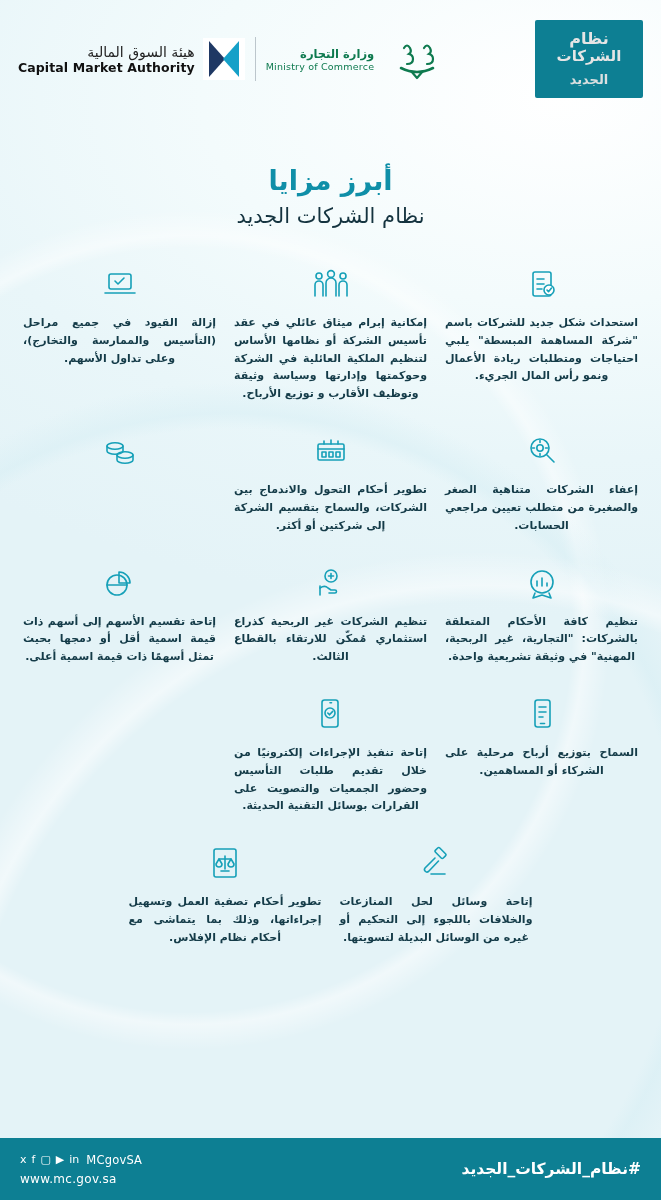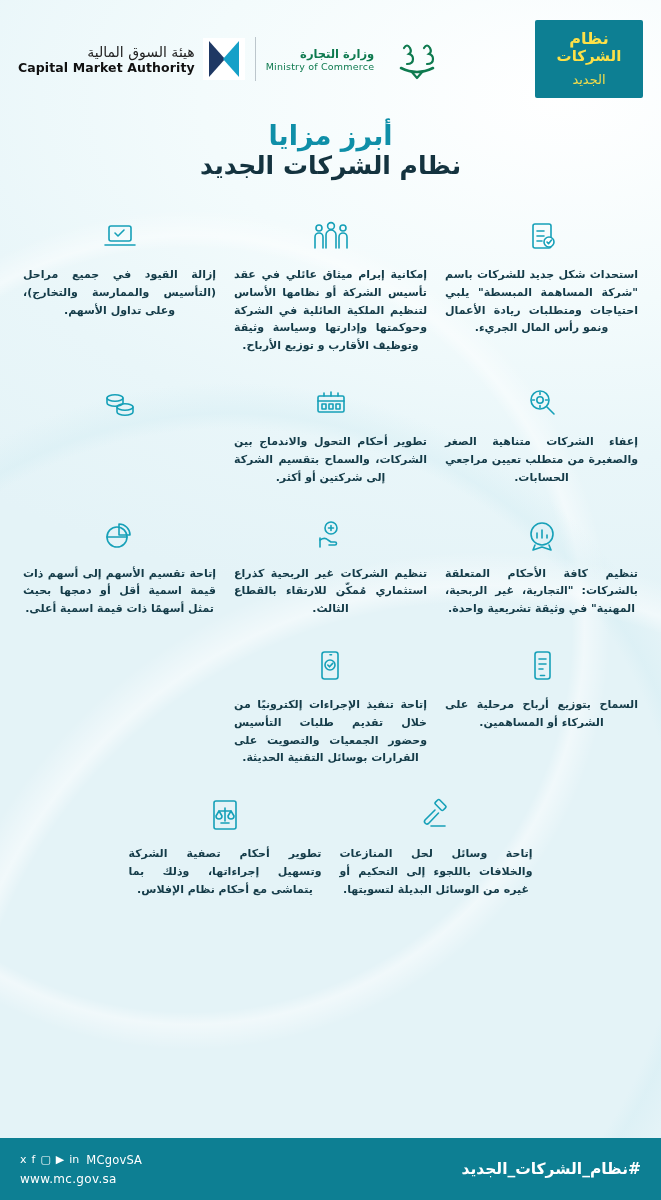--- a/index.html
+++ b/index.html
@@ -56,27 +56,27 @@
   }
   .logo-left {
     width: 108px;
     height: 78px;
     background: #0d7f93;
     border-radius: 2px;
     display: flex;
     align-items: center;
     justify-content: center;
     flex-direction: column;
-    color: #fde047;
+    color: #e5e5e5;
     line-height: 1.12;
     padding: 6px 4px;
   }
   .logo-left .l1 { font-size: 16px; font-weight: bold; letter-spacing: -.5px; }
   .logo-left .l2 { font-size: 15px; font-weight: bold; }
-  .logo-left .l3 { font-size: 13px; font-weight: normal; opacity: .95; margin-top: 8px; }
+  .logo-left .l3 { font-size: 13px; font-weight: bold; opacity: .95; margin-top: 8px; }
 
   .logos-right {
     display: flex;
     align-items: center;
     gap: 10px;
     direction: ltr;
   }
   .cma {
     display: flex;
     align-items: center;
@@ -102,25 +102,27 @@
   .titles {
     position: relative;
     text-align: center;
     padding: 2px 0 16px;
   }
   .t1 {
     color: #0f8fa8;
     font-size: 27px;
     font-weight: bold;
     letter-spacing: .3px;
+    margin-top: 45px;
   }
   .t2 {
     color: #14333f;
-    font-size: 25px;
-    font-weight: bold;
+    font-size: 21px;
+    font-weight: normal;
+    margin-top: 8px;
   }
 
   
   .grid {
     position: relative;
     padding: 10px 14px 0;
     display: flex;
     flex-wrap: wrap;
     align-items: flex-start;
   }
@@ -408,21 +410,21 @@
           <svg width="34" height="34" viewBox="0 0 34 34">
               <g fill="none" stroke="#16a0b8" stroke-width="1.6" stroke-linecap="round" stroke-linejoin="round">
                 <rect x="6" y="3" width="22" height="28" rx="2"></rect>
                 <path d="M17 10v13M11 13h12"></path>
                 <path d="M8 18c0 1.8 1.4 3 3 3s3-1.2 3-3l-3-5z"></path>
                 <path d="M20 18c0 1.8 1.4 3 3 3s3-1.2 3-3l-3-5z"></path>
                 <path d="M13 25h8"></path>
               </g>
             </svg>
         </div>
-        <div class="txt">تطوير أحكام تصفية الشركة وتسهيل إجراءاتها، وذلك بما يتماشى مع أحكام نظام الإفلاس.</div>
+        <div class="txt">تطوير أحكام تصفية العمل وتسهيل إجراءاتها، وذلك بما يتماشى مع أحكام نظام الإفلاس.</div>
       </div>
     </div>
   </div>
 
   <div class="footer">
     <div class="foot-left">
       <div class="social">
         <span class="glyphs">
           <span>x</span>
           <span>f</span>

